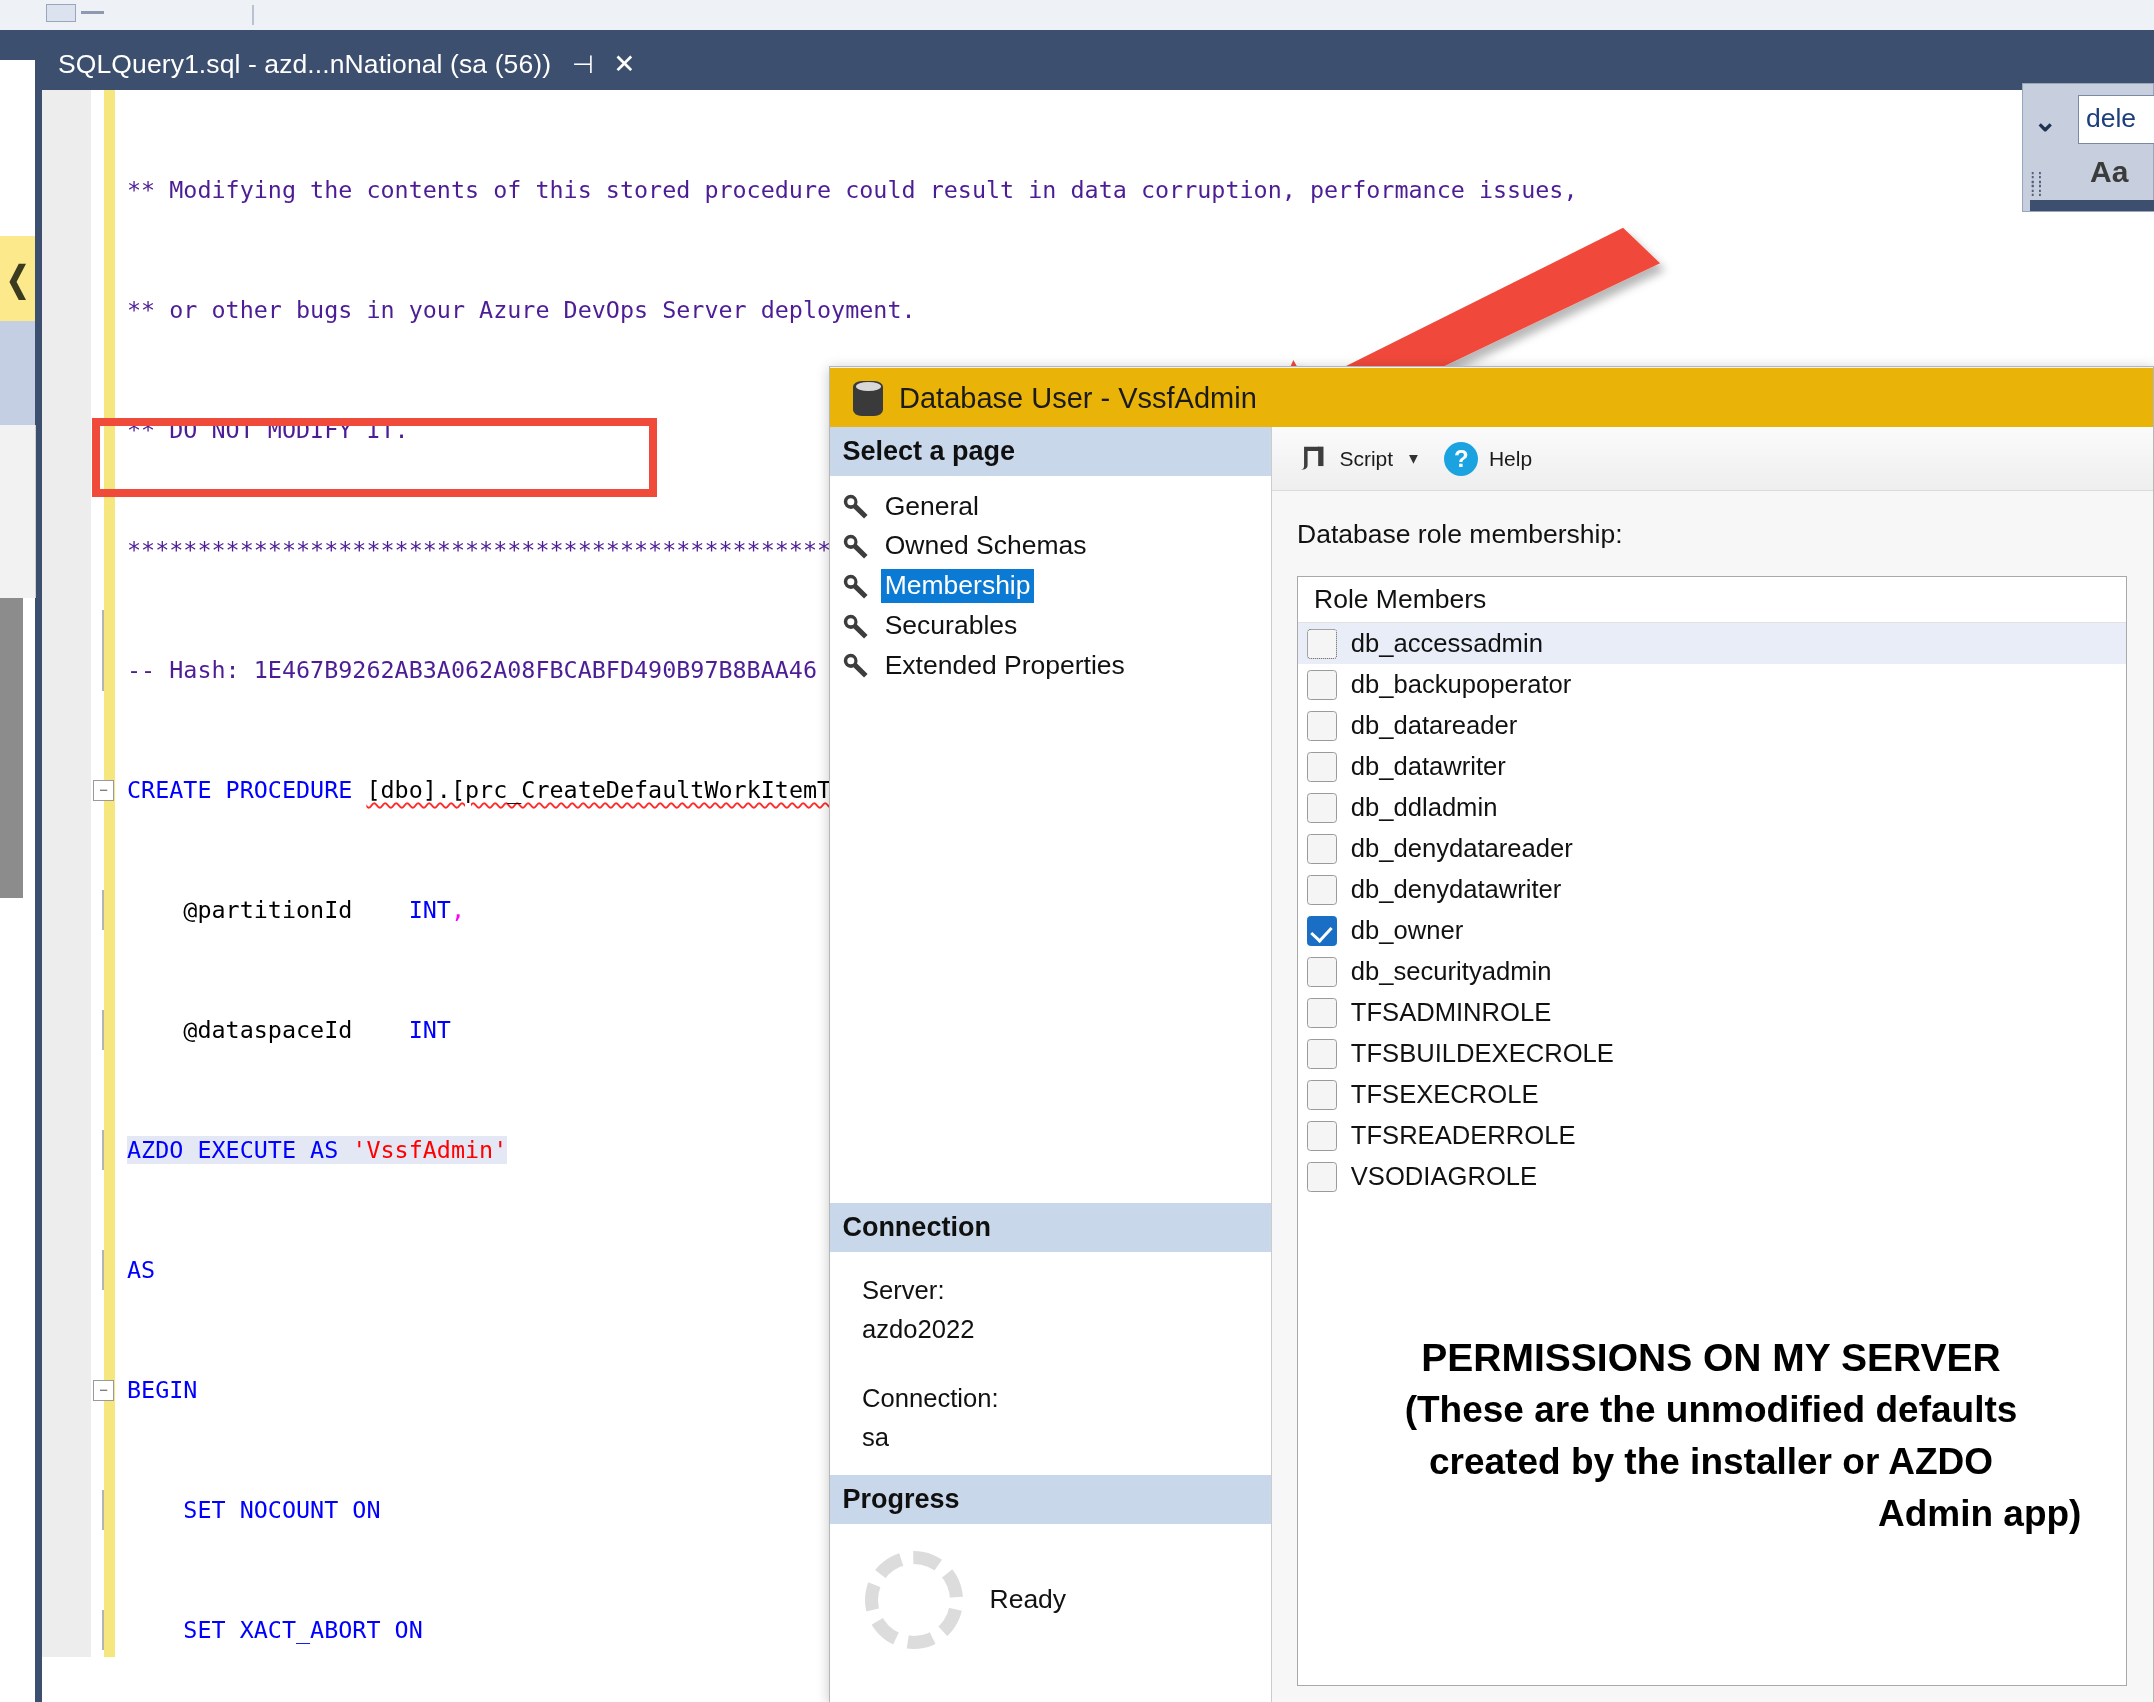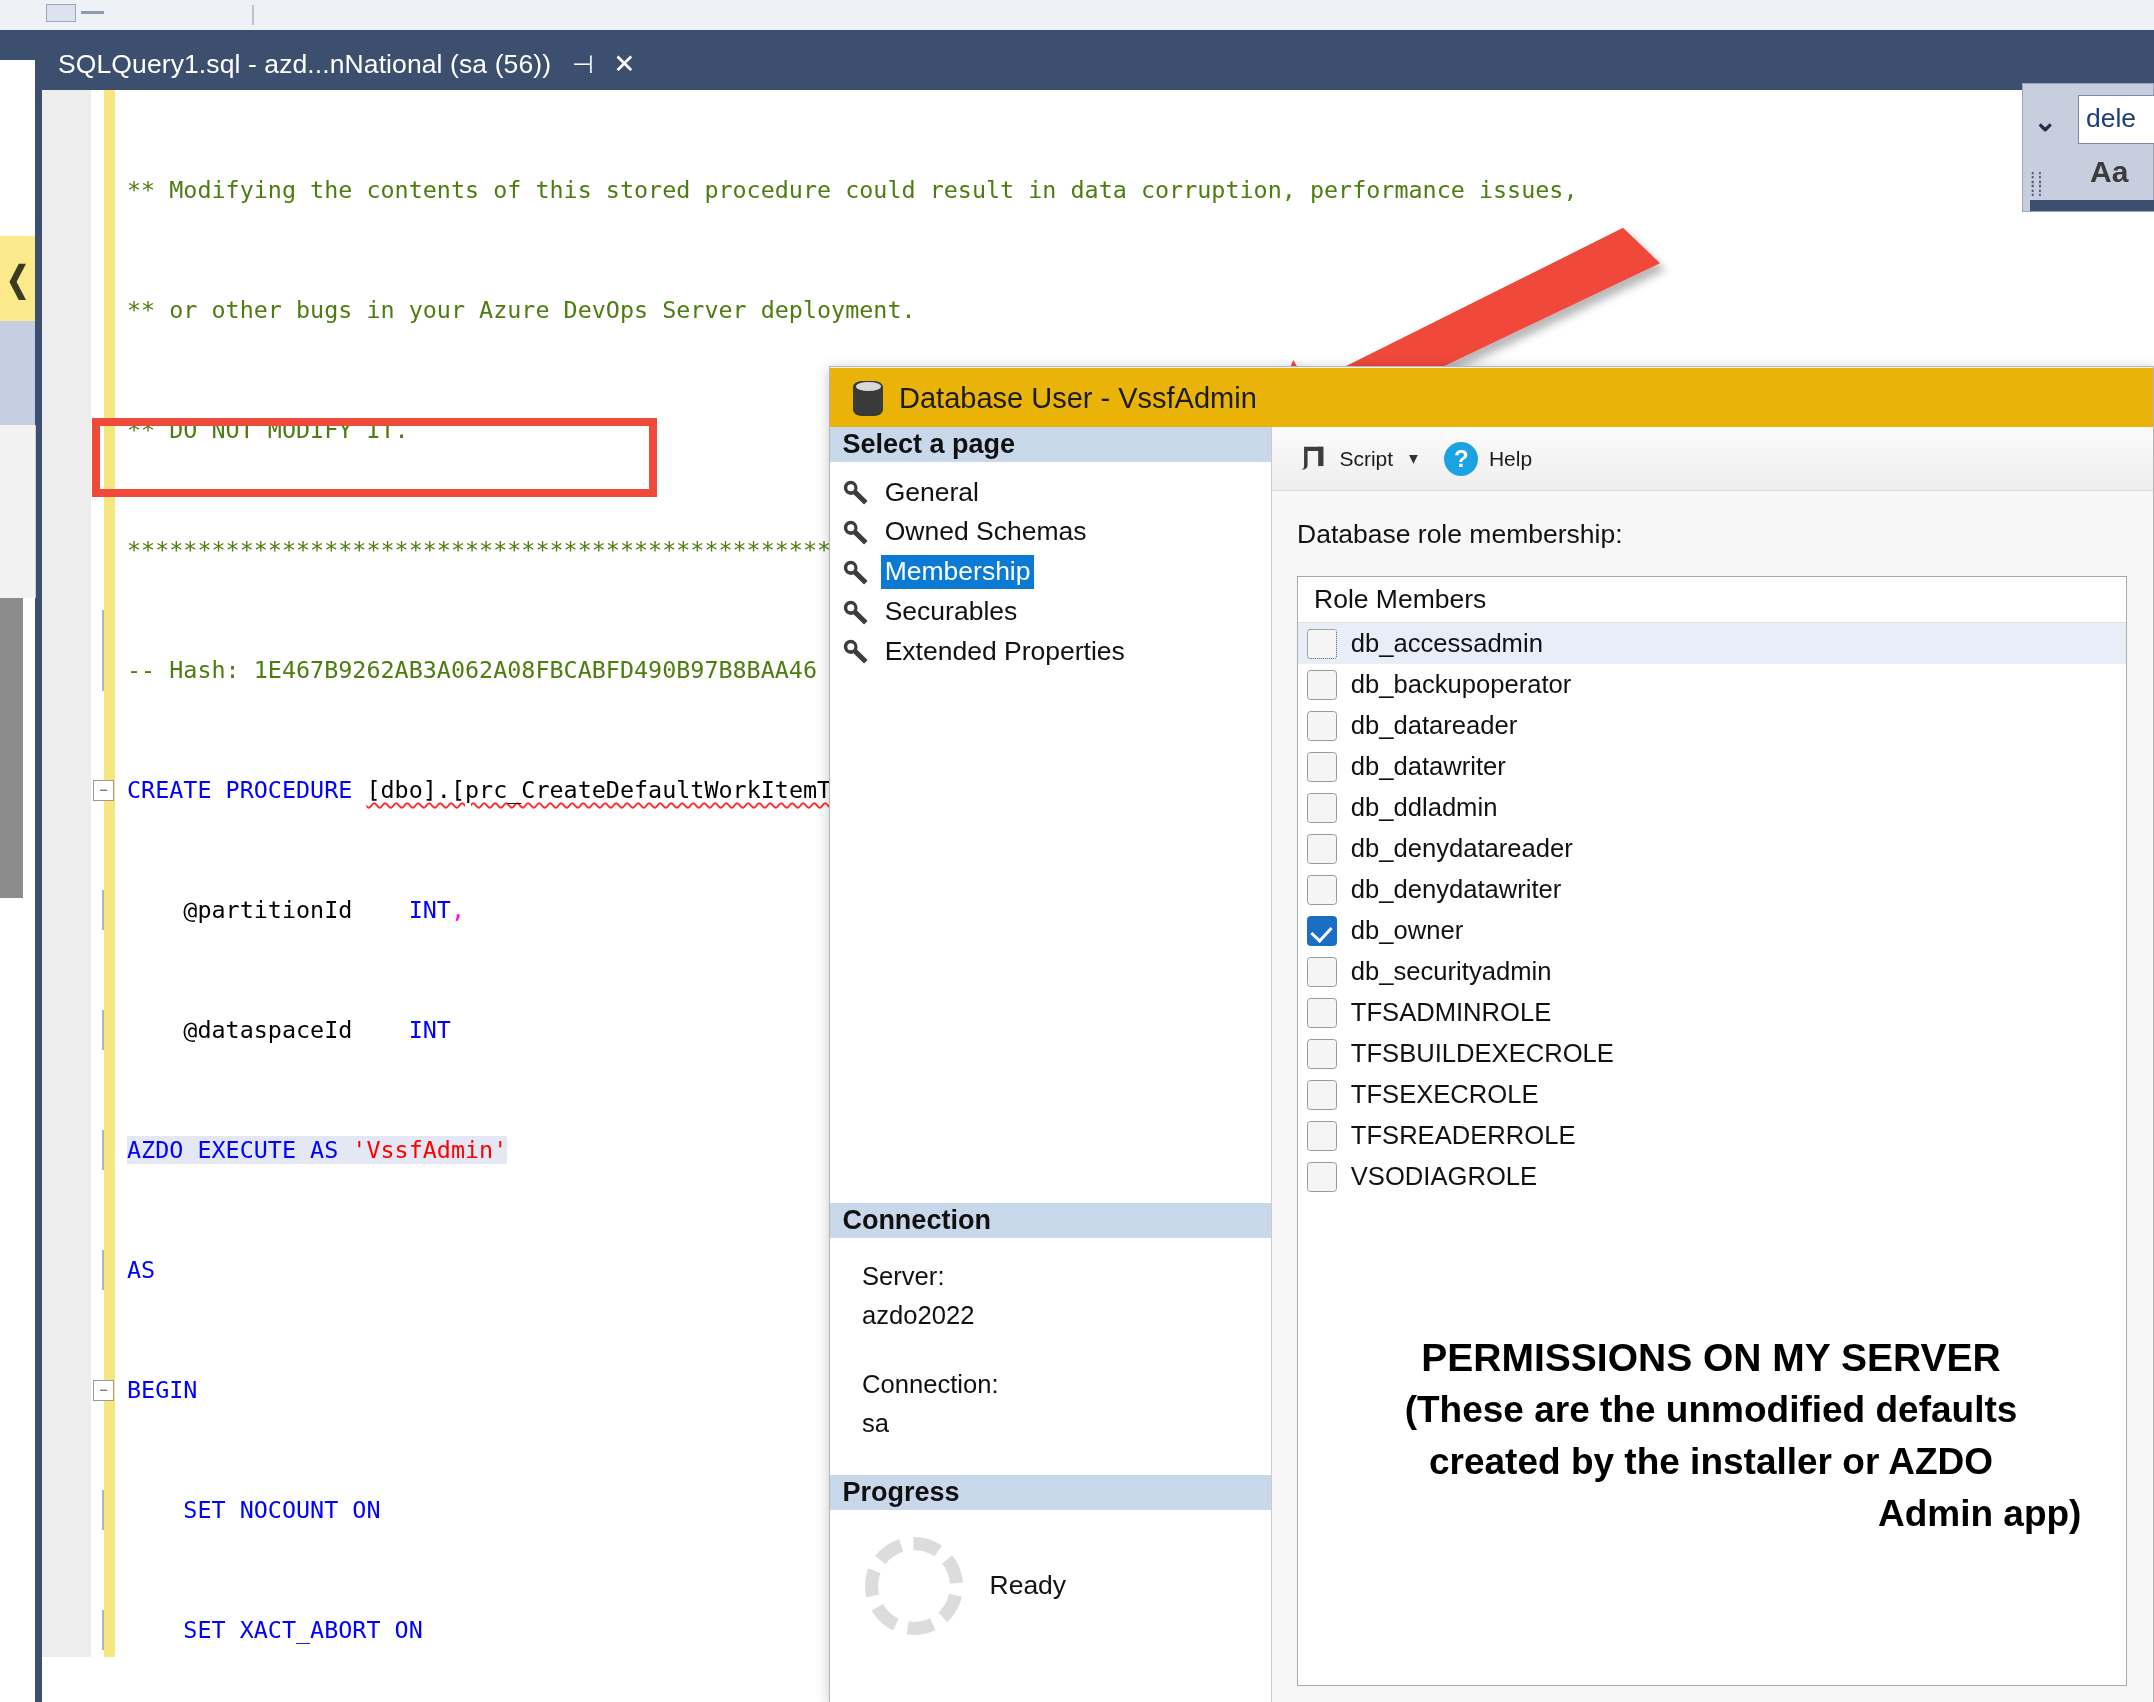--- a/index.html
+++ b/index.html
@@ -36,21 +36,21 @@
   
   .editor{position:absolute;left:42px;top:60px;right:0;bottom:46px;background:#ffffff;overflow:hidden;}
   .editor-gutter{position:absolute;left:0;top:0;width:49px;height:100%;background:#ededed;}
   .editor-changebar{position:absolute;left:62px;top:0;width:10.6px;height:100%;background:#f6e67e;}
   .code-area{position:absolute;left:85px;top:0;right:0;bottom:0;
     font-family:"DejaVu Sans Mono","Liberation Mono",monospace;
     font-size:23.4px;line-height:40px;white-space:pre;color:#000000;}
   .code-line{height:40px;position:relative;}
   .kw{color:#0000ff;}
   .kw2{color:#ff00ff;}
-  .cmt{color:#4d7c0f;}
+  .cmt{color:#4c1d95;}
   .str{color:#ff0000;}
   .sel{background:#e4e8f4;}
   .squiggle{text-decoration:underline wavy #ff2b2b;text-decoration-thickness:1.8px;text-underline-offset:3.5px;}
   
   .fold{position:absolute;left:-34px;width:19.4px;height:19.4px;border:1.4px solid #9a9a9a;background:#ffffff;top:9.7px;
         color:#5a5a5a;font-size:15px;line-height:17px;text-align:center;font-family:"Liberation Sans",sans-serif;}
   .foldline{position:absolute;left:-25px;top:0;width:1.8px;background:#b4b4b4;}
 
   
   .find-widget{position:absolute;right:0;top:53px;width:132px;height:129px;background:#c7cfdf;border:0.9px solid #9aa4ba;box-sizing:border-box;}
@@ -71,21 +71,21 @@
   .dialog{position:absolute;left:829px;top:366px;width:1325px;height:1337px;background:#f0f0f0;border:0.9px solid #b6b6b6;box-sizing:border-box;
           box-shadow:0 1.8px 12.4px rgba(0,0,0,.22);}
   .dlg-titlebar{position:absolute;left:0;top:1px;width:100%;height:60px;background:#eab308;display:flex;align-items:center;padding-left:23px;box-sizing:border-box;}
   .dlg-title-text{font-size:29px;color:#1b1b1b;margin-left:16px;white-space:nowrap;}
   .db-icon{width:30px;height:35px;position:relative;flex:0 0 auto;}
   .db-icon .cyl{position:absolute;left:0;top:0;width:30px;height:35px;background:#3a3a3a;border-radius:8.8px/6.2px;}
   .db-icon .cap{position:absolute;left:2.6px;top:1.8px;width:25px;height:8.8px;background:#d8d8d8;border-radius:50%;}
 
   
   .dlg-left{position:absolute;left:0;top:60px;width:441px;bottom:0;background:#ffffff;border-right:0.9px solid #cccccc;}
-  .pane-header{height:35px;background:#c8d7ea;display:flex;align-items:center;padding-left:12.4px;box-sizing:border-box;
+  .pane-header{height:49px;background:#c8d7ea;display:flex;align-items:center;padding-left:12.4px;box-sizing:border-box;
                font-size:27px;font-weight:bold;color:#101010;}
   .nav-list{padding:10.6px 0 0 12.4px;}
   .nav-item{display:flex;align-items:center;height:39px;margin-bottom:0.9px;}
   .wrench{width:30px;height:26.5px;margin-right:8.8px;flex:0 0 auto;}
   .nav-label{font-size:26.5px;color:#111111;padding:1.8px 3.5px;white-space:nowrap;}
   .nav-item.selected .nav-label{background:#0b7ad4;color:#ffffff;}
 
   .conn-block{position:absolute;left:0;right:0;top:776px;}
   .conn-body{padding:19.4px 0 0 32px;font-size:25.6px;color:#111;line-height:39px;}
   .conn-link-row{display:flex;align-items:center;margin-top:30px;}

